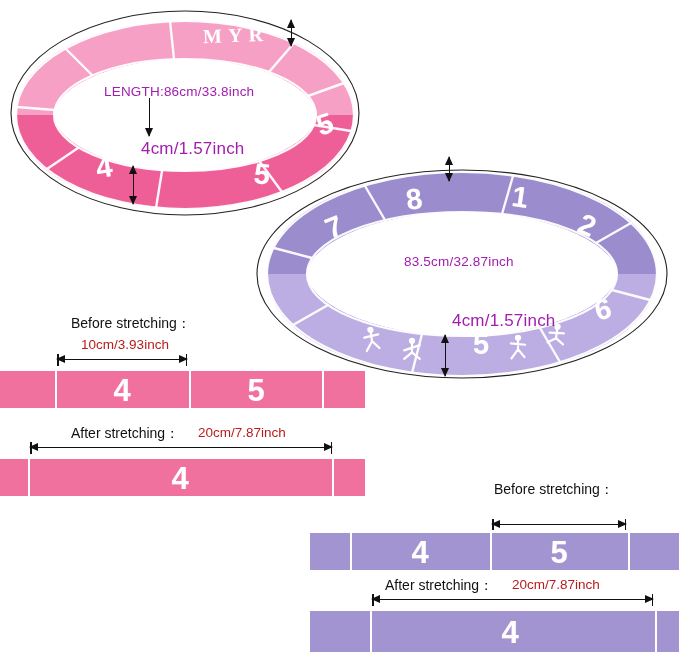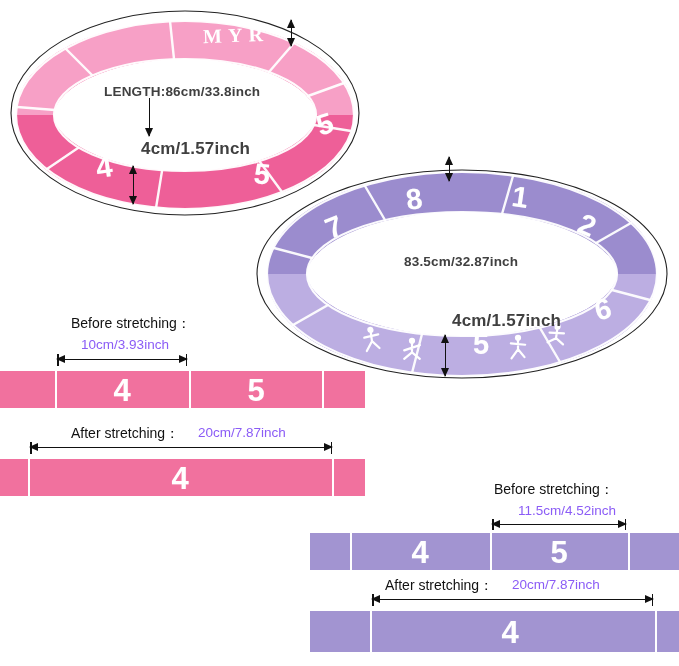--- a/index.html
+++ b/index.html
@@ -1,22 +1,22 @@
 <!DOCTYPE html>
 <html><head>
 <meta charset="utf-8">
 <style>
   html,body{margin:0;padding:0;background:#fff;}
   .stage{position:relative;width:679px;height:666px;background:#fff;overflow:hidden;
          font-family:"Liberation Sans",sans-serif;}
   .abs{position:absolute;}
-  .ann{position:absolute;color:#404040;font-size:13.5px;white-space:nowrap;letter-spacing:.2px;font-weight:bold;}
+  .ann{position:absolute;color:#a21caf;font-size:13.5px;white-space:nowrap;letter-spacing:.2px;}
   .ann.small{font-size:17px;}
   .label{position:absolute;color:#111;font-size:14px;white-space:nowrap;}
-  .measure{position:absolute;color:#8b5cf6;font-size:13.5px;white-space:nowrap;text-align:center;}
+  .measure{position:absolute;color:#b91c1c;font-size:13.5px;white-space:nowrap;text-align:center;}
 
   .ring-num{position:absolute;color:#fff;font-weight:bold;font-size:29px;line-height:1;
             font-family:"Liberation Sans",sans-serif;text-shadow:0 0 1px rgba(255,255,255,.35);}
   .brand{position:absolute;color:#fff;font-family:"Liberation Serif",serif;font-weight:bold;
          font-size:20px;letter-spacing:6px;text-align:center;}
 
   .strip{position:absolute;border-top:3px solid #fff;border-bottom:3px solid #fff;box-sizing:border-box;}
   .strip.pink{background:#f1719e;}
   .strip.purple{background:#a294d1;}
   .divider{position:absolute;top:0;bottom:0;width:2.4px;background:#fff;}
@@ -152,21 +152,20 @@
     <span class="tick r"></span>
   </div>
 
   <div class="strip pink" style="left:0;top:456px;width:365px;height:43px;">
     <span class="divider" style="left:28px;"></span>
     <span class="divider" style="left:332px;"></span>
     <span class="num" style="left:180px;">4</span>
   </div>
 
   <div class="label" style="left:494px;top:481px;">Before stretching：</div>
-  <div class="measure" style="left:492px;top:503px;width:150px;">11.5cm/4.52inch</div>
   <div class="h-arrow" style="left:492px;top:524px;width:134px;">
     <span class="tick l"></span>
     <span class="tick r"></span>
   </div>
 
   <div class="strip purple" style="left:310px;top:530px;width:369px;height:43px;">
     <span class="divider" style="left:40px;"></span>
     <span class="divider" style="left:180px;"></span>
     <span class="divider" style="left:318px;"></span>
     <span class="num" style="left:110px;">4</span>

